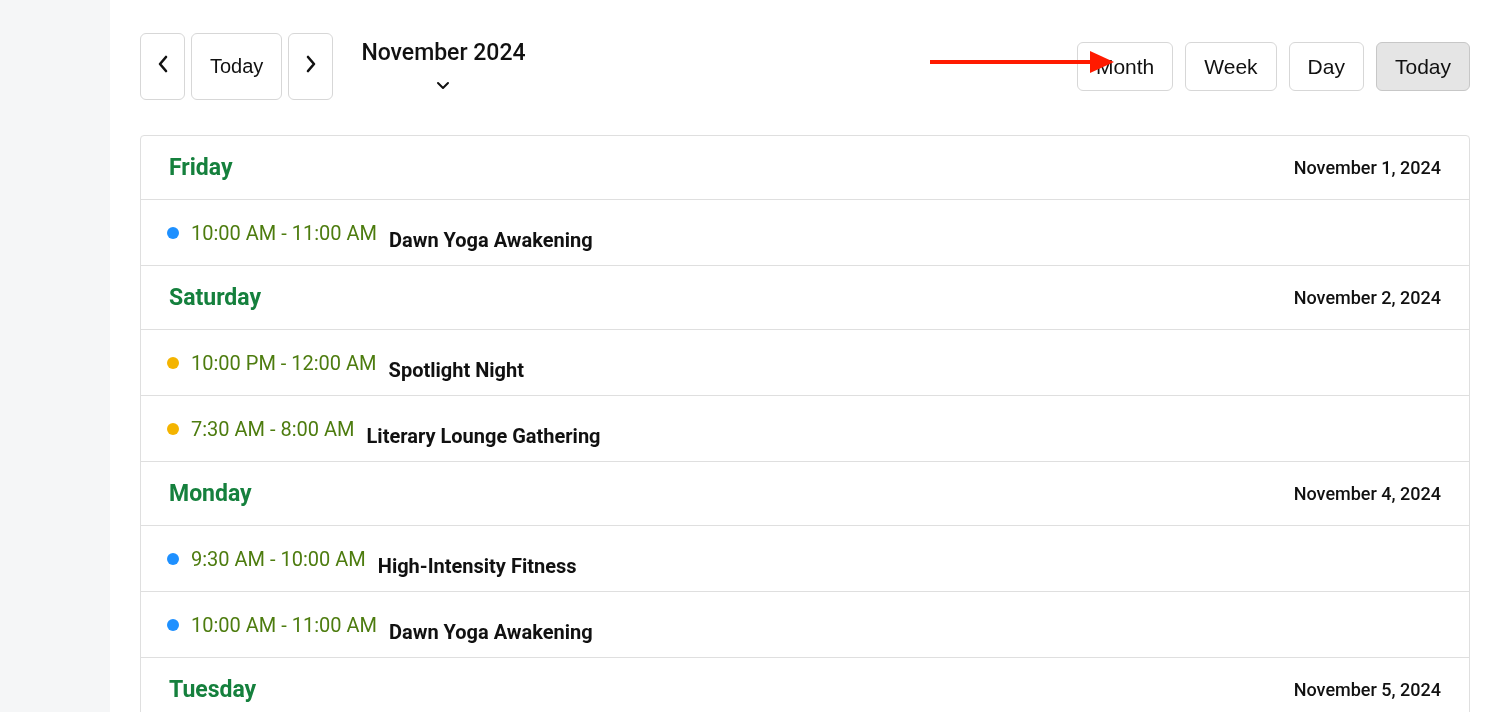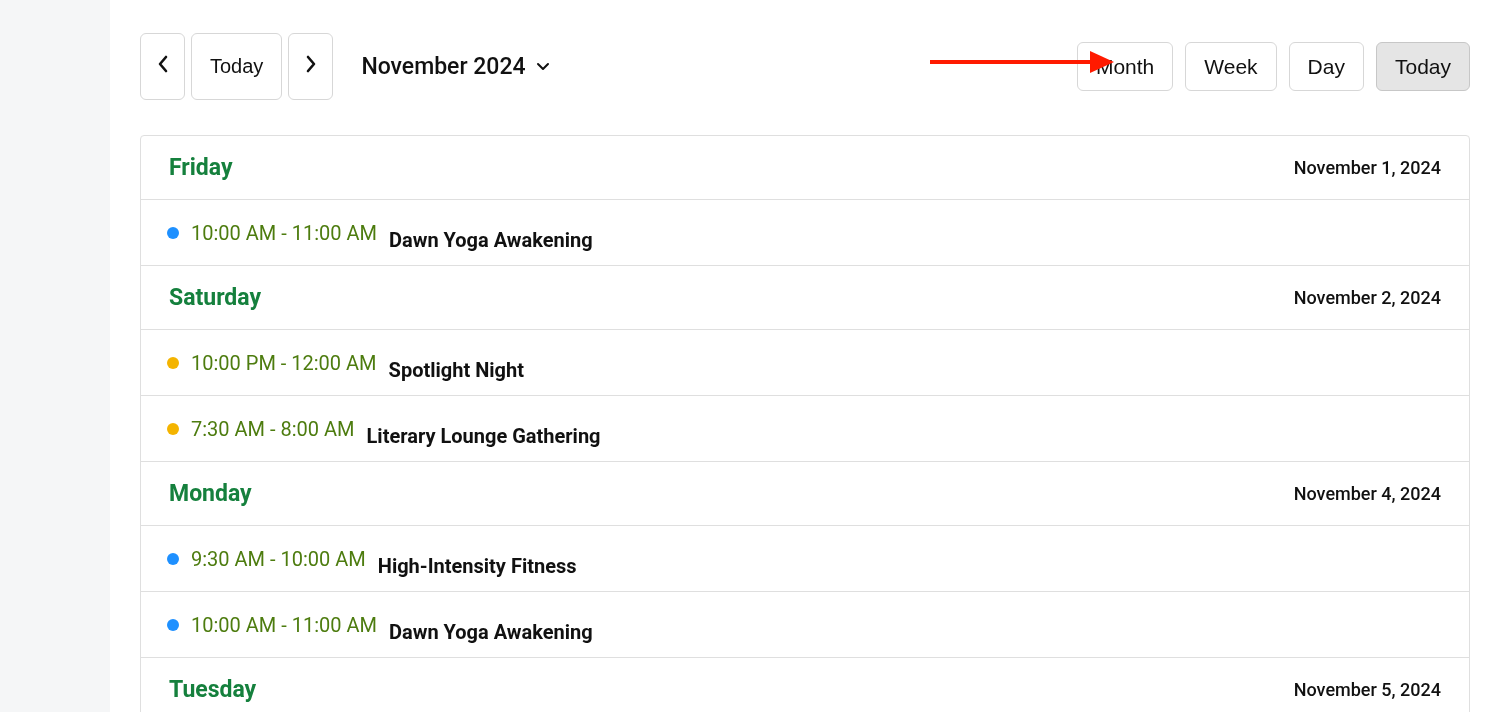--- a/index.html
+++ b/index.html
@@ -49,20 +49,21 @@
     .btn-icon {
       width: 45px;
       padding: 0;
     }
     .title-wrap {
       display: flex;
       align-items: center;
       gap: 10px;
       margin-left: 22px;
       cursor: pointer;
+      flex-direction: column;
     }
     .page-title {
       font-size: 23px;
       font-weight: 500;
       color: #111;
     }
     .chev-down {
       display:inline-block;
     }
     .view-switch {

